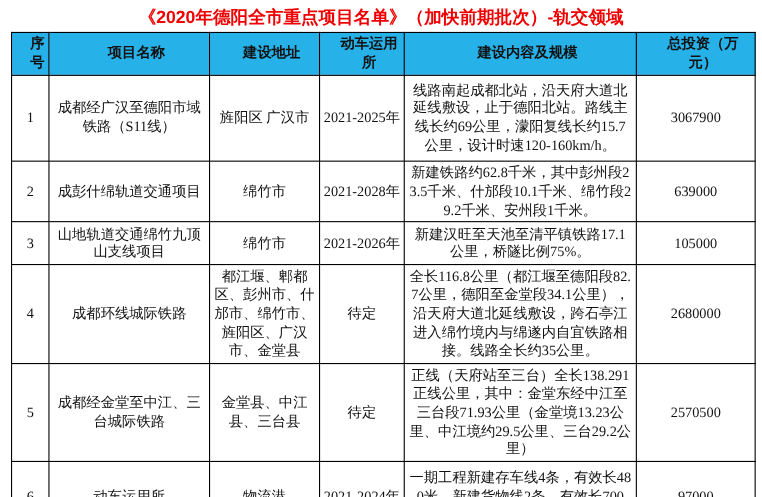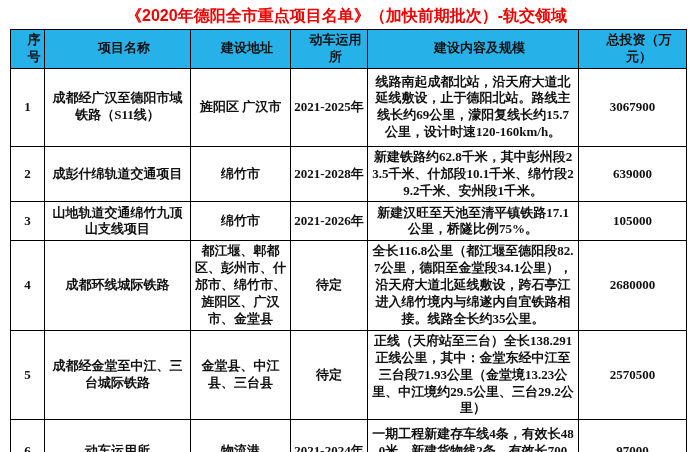--- a/index.html
+++ b/index.html
@@ -39,21 +39,20 @@
   col.col-content{width:211px;}
   col.col-investment{width:108px;}
   th,td{
     border:1px solid var(--border-color);
     text-align:center;
     vertical-align:middle;
     font-size:13px;
     line-height:1.3;
     padding:2px 3px;
     word-break:break-all;
-    font-weight:bold;
   }
   thead th{
     background:var(--header-bg);
     font-weight:bold;
     height:17px;
     font-size:13px;
     padding-left:16px;
   }
   tbody tr:nth-child(1){height:78px;}
   tbody tr:nth-child(2){height:43px;}

